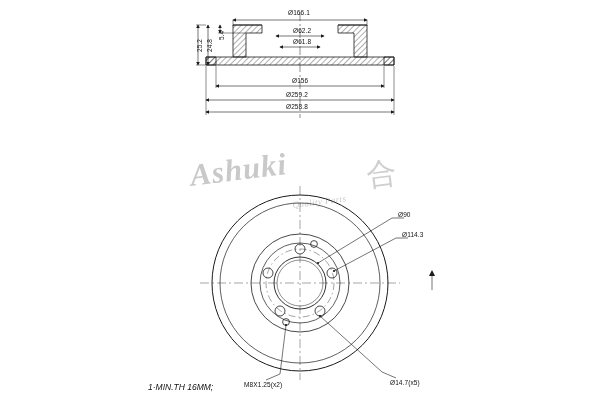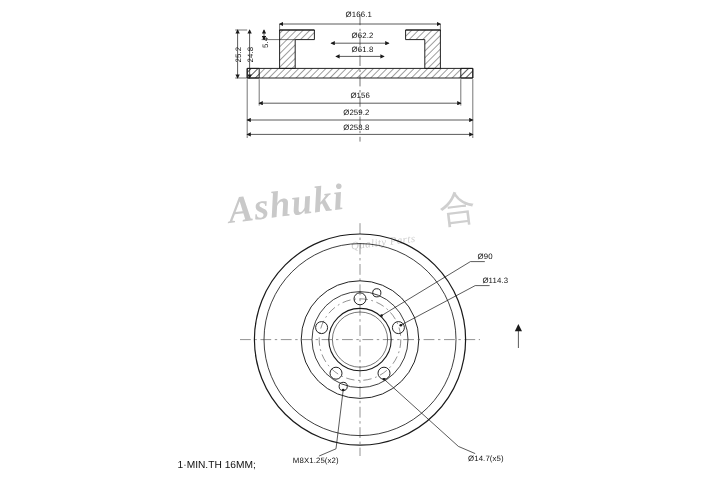--- a/index.html
+++ b/index.html
@@ -206,15 +206,15 @@
 
   <div class="lbl rot90" style="left:196px; top:52px;">25.2</div>
   <div class="lbl rot90" style="left:206px; top:52px;">24.8</div>
   <div class="lbl rot90" style="left:218px; top:40px;">5.4</div>
 
   <div class="lbl" style="left:398px; top:211px;">Ø90</div>
   <div class="lbl" style="left:402px; top:231px;">Ø114.3</div>
   <div class="lbl" style="left:244px; top:381px;">M8X1.25(x2)</div>
   <div class="lbl" style="left:390px; top:379px;">Ø14.7(x5)</div>
 
-  <div class="lbl-big" style="left:148px; top:382px;">1·MIN.TH 16MM;</div>
+  <div class="lbl-big" style="left:148px; top:382px;font-style:italic;">1·MIN.TH 16MM;</div>
 
 </div>
 
 </body></html>

